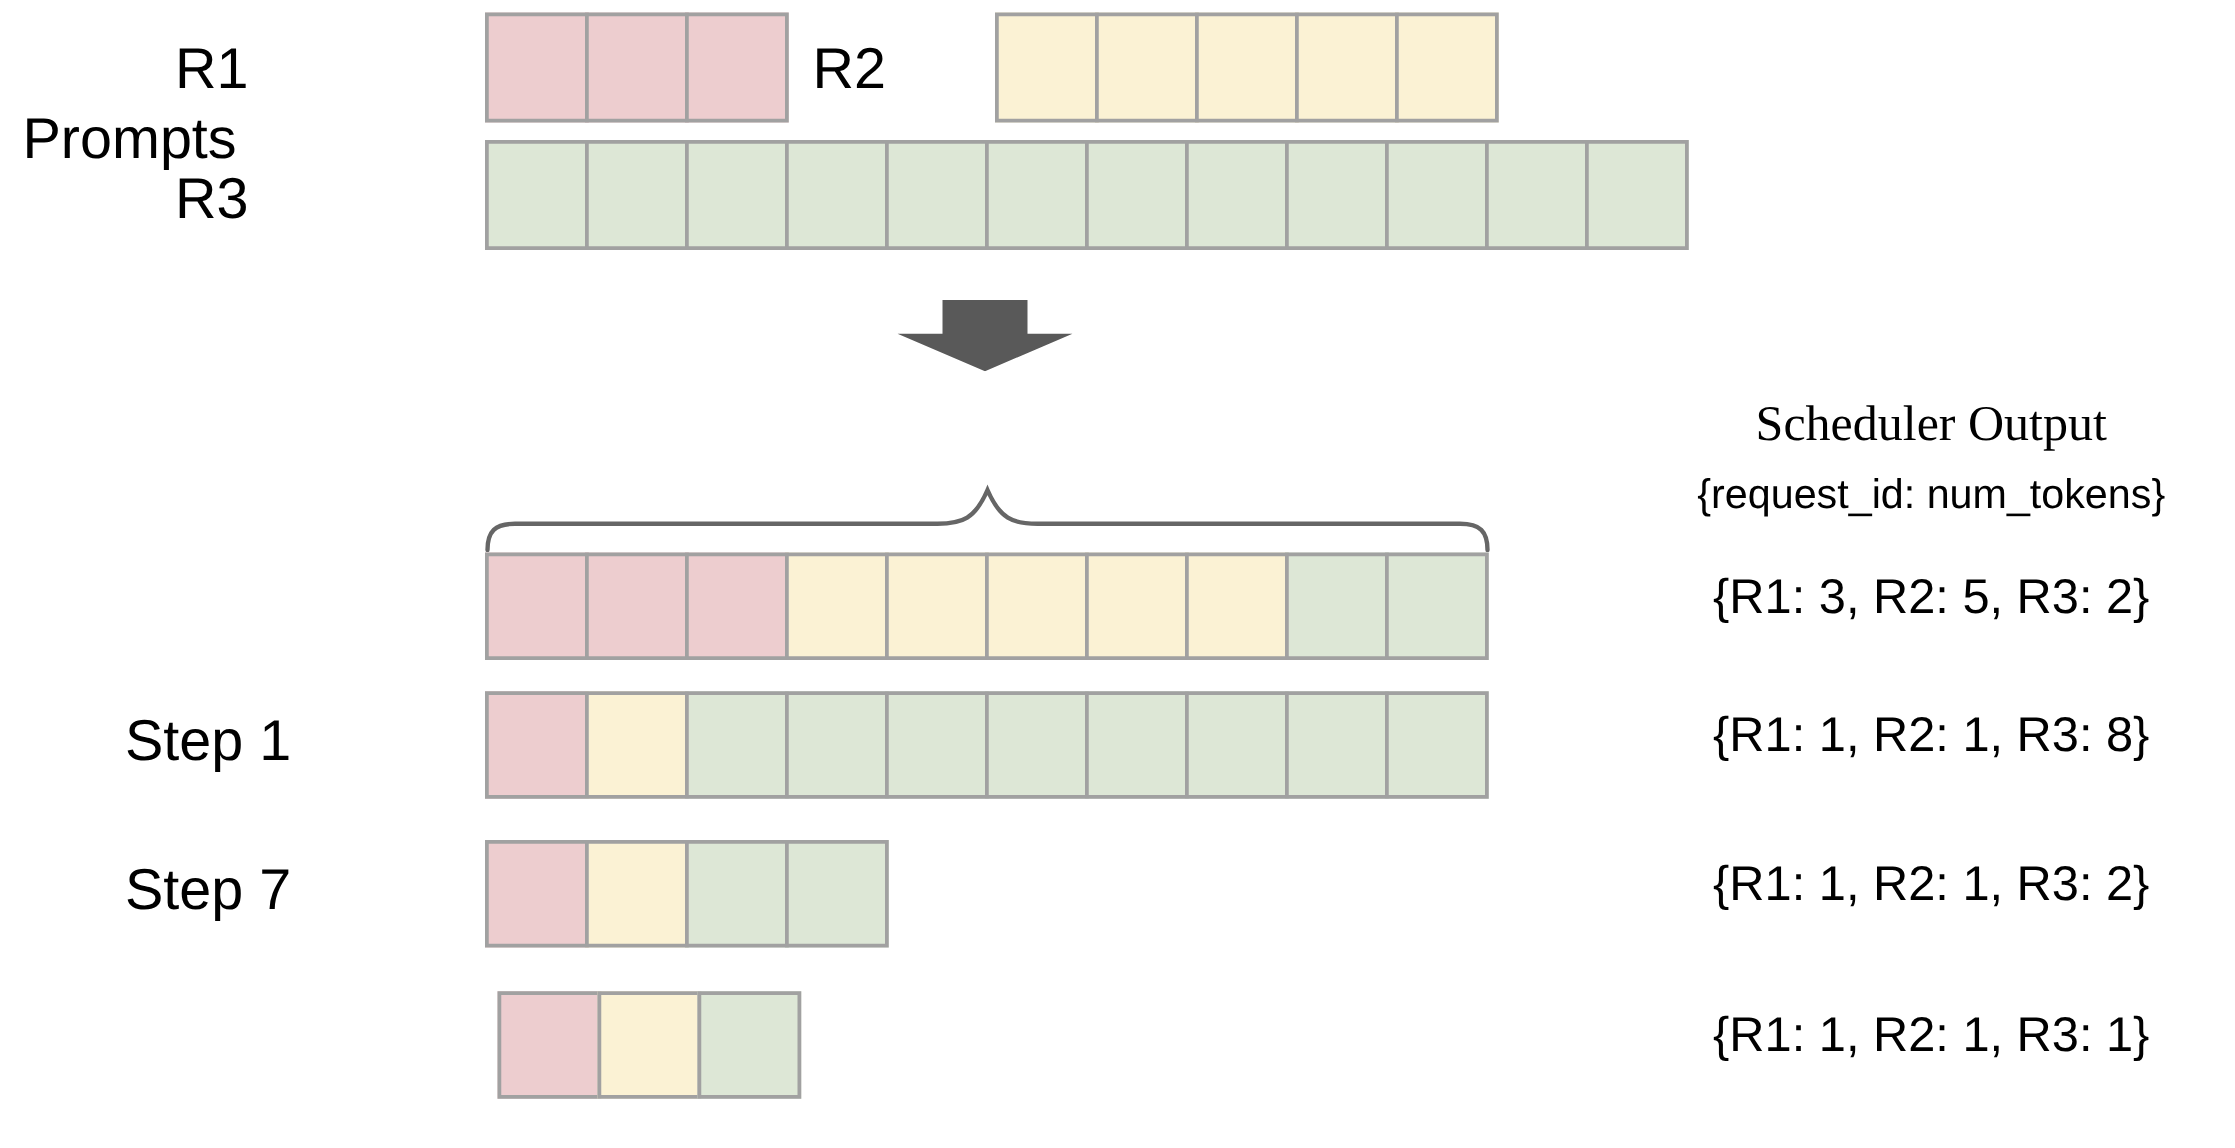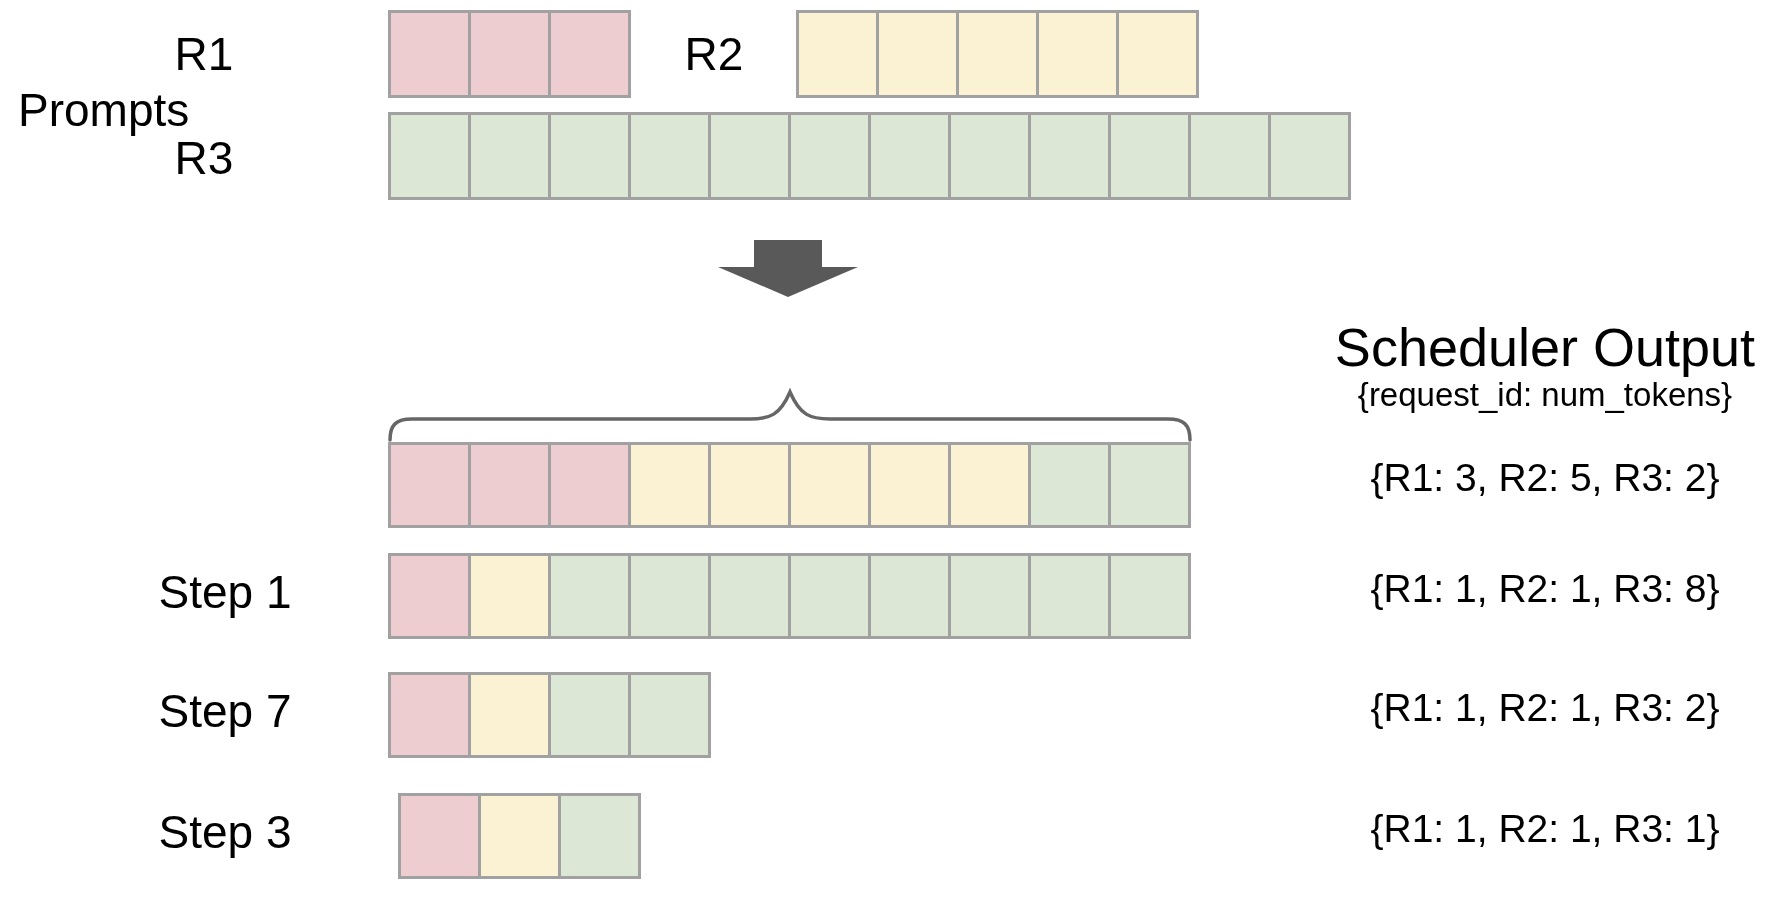--- a/index.html
+++ b/index.html
@@ -16,38 +16,38 @@
     background: #ffffff;
     overflow: hidden;
   }
   .label {
     position: absolute;
     font-size: 46px;
     line-height: 1.15;
     white-space: nowrap;
     color: #000;
   }
-  .right { text-align: center; }
+  .right { text-align: left; }
   .center { text-align: center; }
   .row {
     position: absolute;
     display: flex;
     align-items: stretch;
   }
   .cell {
     width: 83px;
     height: 100%;
     box-sizing: border-box;
     border: 3px solid #a1a1a1;
     margin-left: -3px;
     flex: 0 0 auto;
   }
   .cell:first-child { margin-left: 0; }
   .svg-abs { position: absolute; }
-  .sched-title { font-size: 54px; }
+  .sched-title { font-size: 40px; font-family: Liberation Serif, serif; }
   .sched-subtitle { font-size: 33px; }
   .output-line { font-size: 39px; }
 </style>
 </head>
 <body>
 
 <div class="canvas">
 
   <div class="label" style="left:18px; top:84px;">Prompts</div>
 
@@ -126,21 +126,20 @@
 
   <div class="label right" style="left:100px; top:685px; width:250px;">Step 7</div>
   <div class="row" style="left:388px; top:672px; height:86px;">
       <div class="cell" style="background: rgb(237, 205, 207); border-color: rgb(161, 161, 161);"></div>
       <div class="cell" style="background: rgb(251, 242, 212); border-color: rgb(161, 161, 161);"></div>
       <div class="cell" style="background: rgb(221, 231, 214); border-color: rgb(161, 161, 161);"></div>
       <div class="cell" style="background: rgb(221, 231, 214); border-color: rgb(161, 161, 161);"></div>
     </div>
   <div class="label center output-line" style="left:1320px; top:686px; width:450px;text-align:center;">{R1: 1, R2: 1, R3: 2}</div>
 
-  <div class="label right" style="left:100px; top:806px; width:250px;">Step 3</div>
   <div class="row" style="left:398px; top:793px; height:86px;">
       <div class="cell" style="background: rgb(237, 205, 207); border-color: rgb(161, 161, 161);"></div>
       <div class="cell" style="background: rgb(251, 242, 212); border-color: rgb(161, 161, 161);"></div>
       <div class="cell" style="background: rgb(221, 231, 214); border-color: rgb(161, 161, 161);"></div>
     </div>
   <div class="label center output-line" style="left:1320px; top:807px; width:450px;">{R1: 1, R2: 1, R3: 1}</div>
 
 </div>
 
 </body></html>

